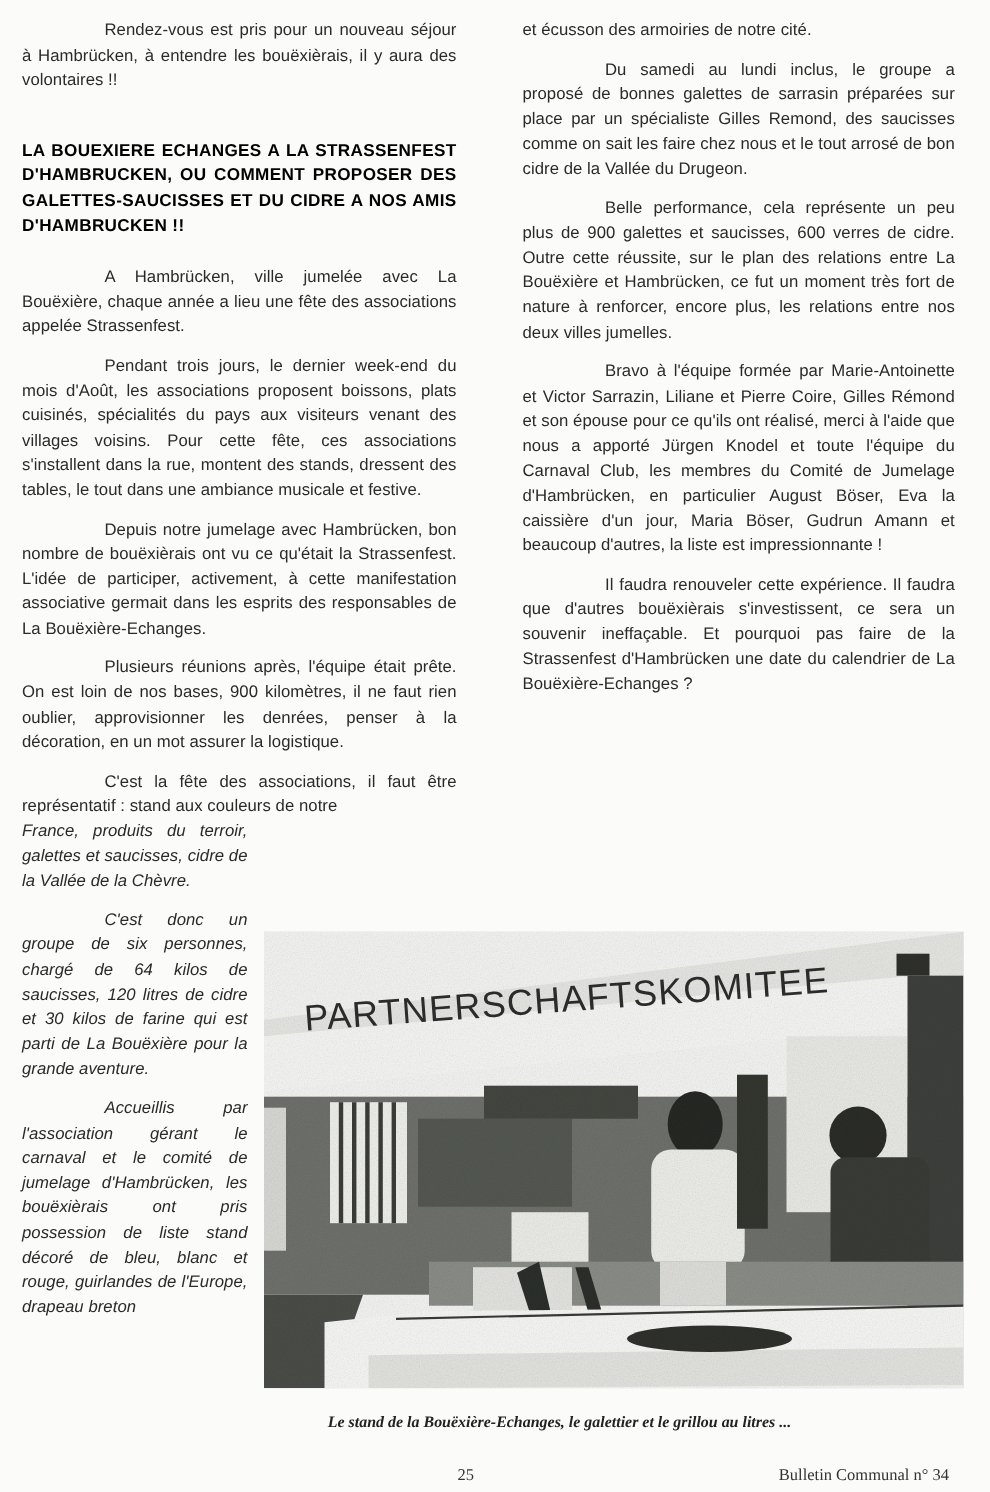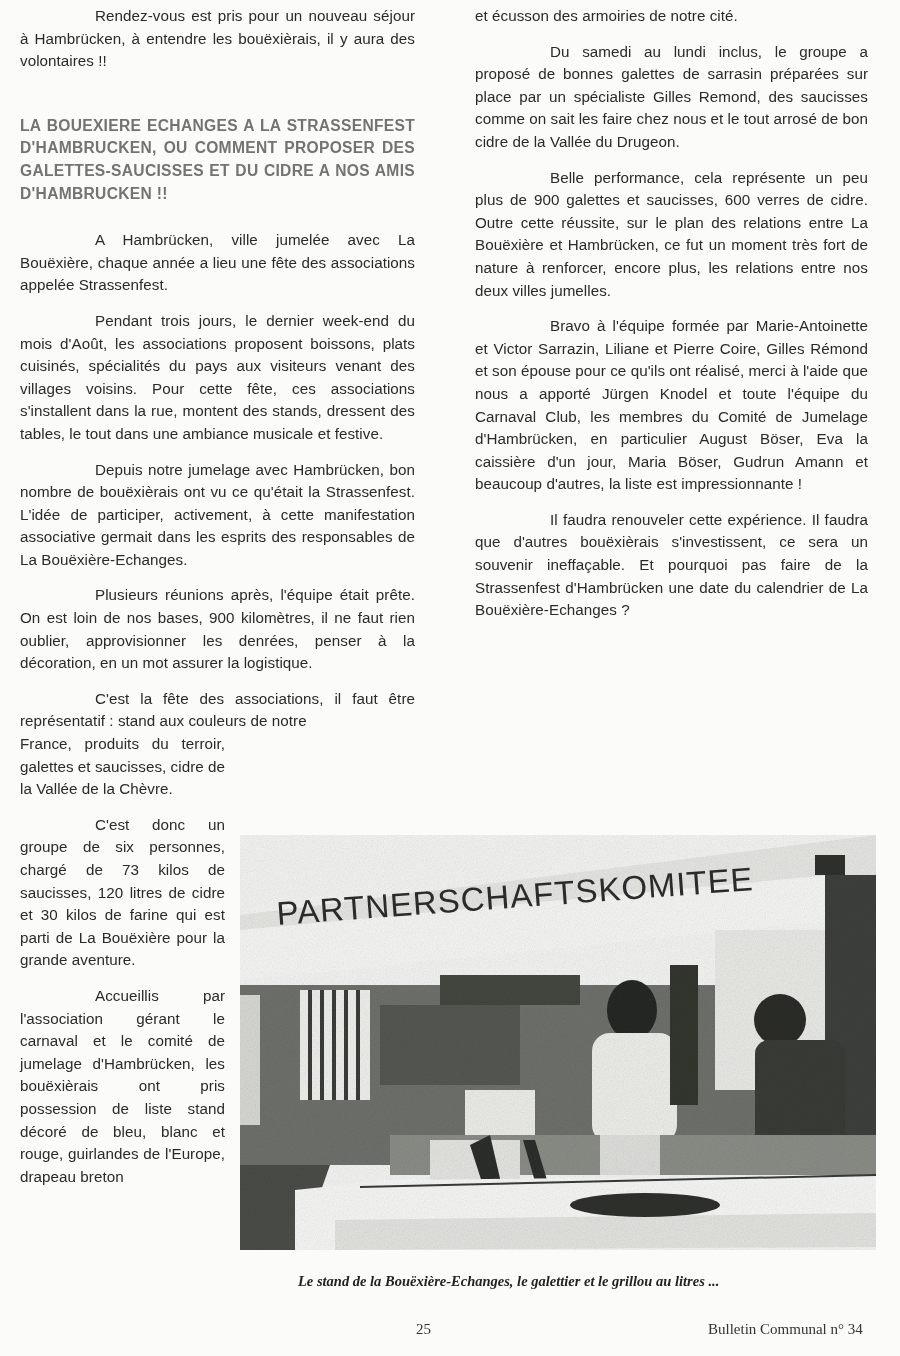--- a/index.html
+++ b/index.html
@@ -7,50 +7,51 @@
       width: 900px;
       height: 1356px;
       background: #fbfbf9;
       position: relative;
       overflow: hidden;
       font-family: "Liberation Sans", "DejaVu Sans", sans-serif;
       color: #2a2a2a;
     }
     .page {
       position: absolute;
-      left: 0; top: 0;
+      left: 0; top: 12px;
       width: 900px; height: 964px;
     }
     .col {
       position: absolute;
       font-size: 15.2px;
       line-height: 22.6px;
       text-align: justify;
       letter-spacing: 0.05px;
     }
     .col-left { left: 20px; top: 5px; width: 395px; }
     .col-right { left: 475px; top: 5px; width: 393px; }
     .col p {
       margin: 0 0 13px 0;
       text-indent: 75px;
     }
     .col p.noindent { text-indent: 0; }
     .heading {
       font-weight: bold;
-      color: #737373;
+      color: #000000;
       font-size: 15.6px;
       line-height: 22.6px;
       text-align: justify;
       margin: 42px 0 24px 0 !important;
       text-indent: 0 !important;
       text-transform: uppercase;
       letter-spacing: 0.3px;
     }
     .wrap-block {
       width: 205px;
+      font-style: italic;
     }
     
     .photo {
       position: absolute;
       left: 240px;
       top: 835px;
       width: 636px;
       height: 415px;
       overflow: hidden;
       background: #d9d9d6;
@@ -109,21 +110,21 @@
     <p class="heading">LA BOUEXIERE ECHANGES A LA STRASSENFEST D'HAMBRUCKEN, OU COMMENT PROPOSER DES GALETTES-SAUCISSES ET DU CIDRE A NOS AMIS D'HAMBRUCKEN !!</p>
 
     <p>A Hambrücken, ville jumelée avec La Bouëxière, chaque année a lieu une fête des associations appelée Strassenfest.</p>
     <p>Pendant trois jours, le dernier week-end du mois d'Août, les associations proposent boissons, plats cuisinés, spécialités du pays aux visiteurs venant des villages voisins. Pour cette fête, ces associations s'installent dans la rue, montent des stands, dressent des tables, le tout dans une ambiance musicale et festive.</p>
     <p>Depuis notre jumelage avec Hambrücken, bon nombre de bouëxièrais ont vu ce qu'était la Strassenfest. L'idée de participer, activement, à cette manifestation associative germait dans les esprits des responsables de La Bouëxière-Echanges.</p>
     <p>Plusieurs réunions après, l'équipe était prête. On est loin de nos bases, 900 kilomètres, il ne faut rien oublier, approvisionner les denrées, penser à la décoration, en un mot assurer la logistique.</p>
 
     <p style="margin-bottom:0;">C'est la fête des associations, il faut être représentatif : stand aux couleurs de notre</p>
     <p class="noindent wrap-block">France, produits du terroir, galettes et saucisses, cidre de la Vallée de la Chèvre.</p>
 
-    <p class="wrap-block">C'est donc un groupe de six personnes, chargé de 73 kilos de saucisses, 120 litres de cidre et 30 kilos de farine qui est parti de La Bouëxière pour la grande aventure.</p>
+    <p class="wrap-block">C'est donc un groupe de six personnes, chargé de 64 kilos de saucisses, 120 litres de cidre et 30 kilos de farine qui est parti de La Bouëxière pour la grande aventure.</p>
     <p class="wrap-block">Accueillis par l'association gérant le carnaval et le comité de jumelage d'Hambrücken, les bouëxièrais ont pris possession de liste stand décoré de bleu, blanc et rouge, guirlandes de l'Europe, drapeau breton</p>
   </div>
 
   <div class="col col-right">
     <p class="noindent">et écusson des armoiries de notre cité.</p>
     <p>Du samedi au lundi inclus, le groupe a proposé de bonnes galettes de sarrasin préparées sur place par un spécialiste Gilles Remond, des saucisses comme on sait les faire chez nous et le tout arrosé de bon cidre de la Vallée du Drugeon.</p>
     <p>Belle performance, cela représente un peu plus de 900 galettes et saucisses, 600 verres de cidre. Outre cette réussite, sur le plan des relations entre La Bouëxière et Hambrücken, ce fut un moment très fort de nature à renforcer, encore plus, les relations entre nos deux villes jumelles.</p>
     <p>Bravo à l'équipe formée par Marie-Antoinette et Victor Sarrazin, Liliane et Pierre Coire, Gilles Rémond et son épouse pour ce qu'ils ont réalisé, merci à l'aide que nous a apporté Jürgen Knodel et toute l'équipe du Carnaval Club, les membres du Comité de Jumelage d'Hambrücken, en particulier August Böser, Eva la caissière d'un jour, Maria Böser, Gudrun Amann et beaucoup d'autres, la liste est impressionnante !</p>
     <p>Il faudra renouveler cette expérience. Il faudra que d'autres bouëxièrais s'investissent, ce sera un souvenir ineffaçable. Et pourquoi pas faire de la Strassenfest d'Hambrücken une date du calendrier de La Bouëxière-Echanges ?</p>
   </div>

